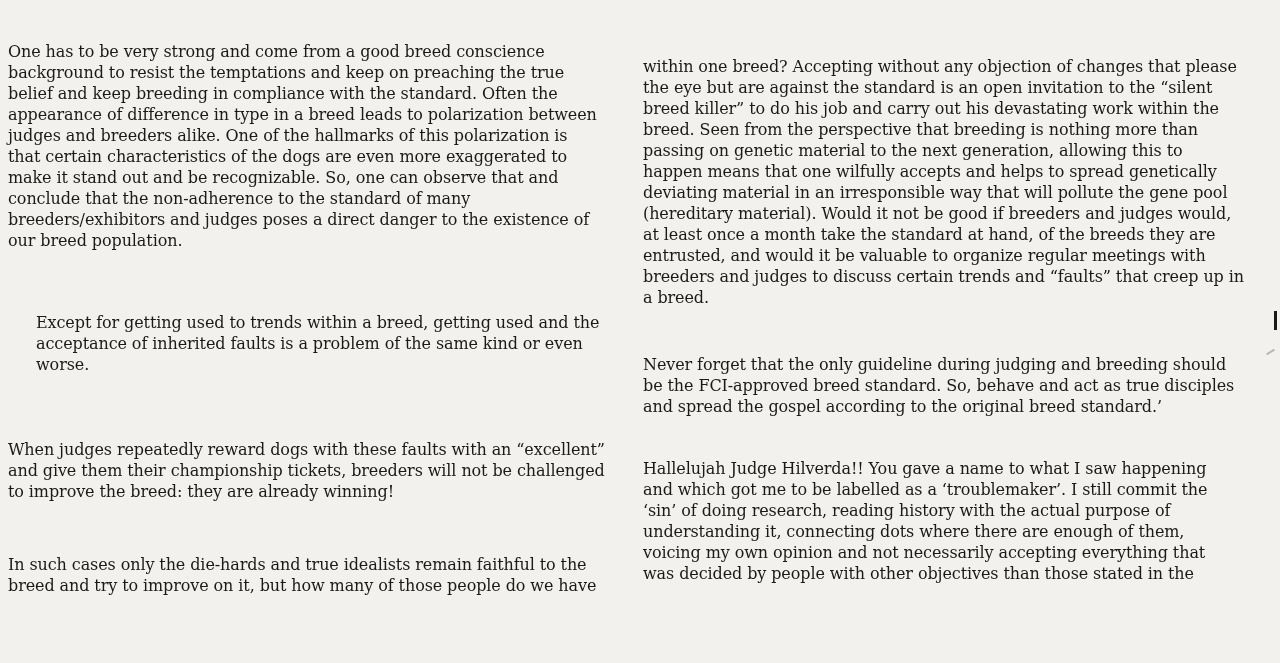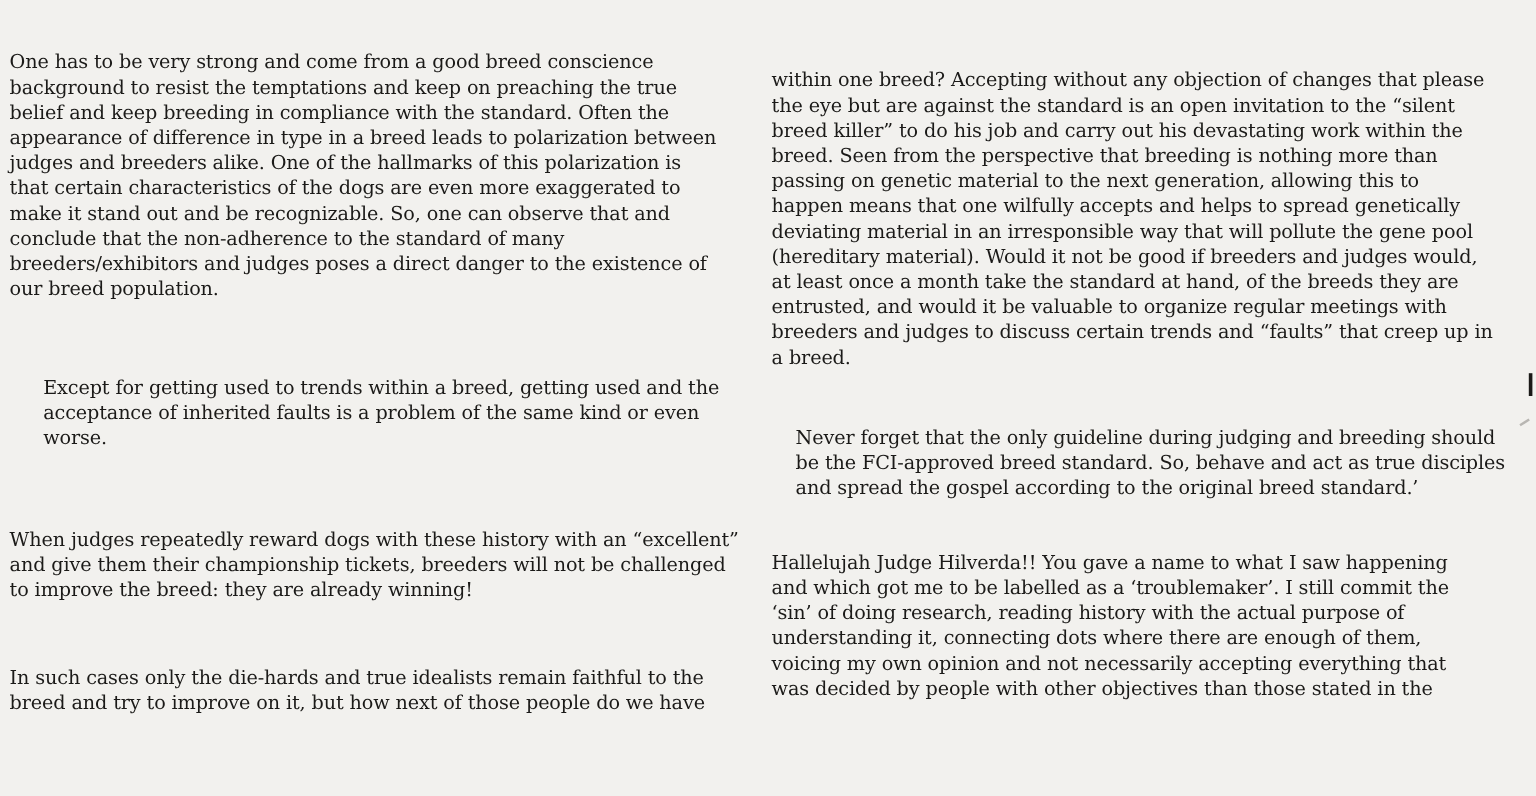--- a/index.html
+++ b/index.html
@@ -27,21 +27,21 @@
     white-space: pre;
     color: #1b1a18;
   }
   
   .p-l1 { left: 8px;  top: 41px;  }
   .p-l2 { left: 8px;  top: 312px; margin-left: 28px; }
   .p-l3 { left: 8px;  top: 439px; }
   .p-l4 { left: 8px;  top: 554px; }
   
   .p-r1 { left: 643px; top: 56px;  }
-  .p-r2 { left: 663px; top: 354px; }
+  .p-r2 { left: 643px; top: 354px; }
   .p-r3 { left: 643px; top: 458px; }
 
   
   .edge-bar {
     position: absolute;
     left: 1274px;
     top: 311px;
     width: 3px;
     height: 19px;
     background: #1b1a18;
@@ -68,25 +68,25 @@
 appearance of difference in type in a breed leads to polarization between
 judges and breeders alike. One of the hallmarks of this polarization is
 that certain characteristics of the dogs are even more exaggerated to
 make it stand out and be recognizable. So, one can observe that and
 conclude that the non-adherence to the standard of many
 breeders/exhibitors and judges poses a direct danger to the existence of
 our breed population.</p>
     <p class="para p-l2">Except for getting used to trends within a breed, getting used and the
 acceptance of inherited faults is a problem of the same kind or even
 worse.</p>
-    <p class="para p-l3">When judges repeatedly reward dogs with these history with an “excellent”
+    <p class="para p-l3">When judges repeatedly reward dogs with these faults with an “excellent”
 and give them their championship tickets, breeders will not be challenged
 to improve the breed: they are already winning!</p>
     <p class="para p-l4">In such cases only the die-hards and true idealists remain faithful to the
-breed and try to improve on it, but how next of those people do we have</p>
+breed and try to improve on it, but how many of those people do we have</p>
   </section>
 
   <section>
     <p class="para p-r1">within one breed? Accepting without any objection of changes that please
 the eye but are against the standard is an open invitation to the “silent
 breed killer” to do his job and carry out his devastating work within the
 breed. Seen from the perspective that breeding is nothing more than
 passing on genetic material to the next generation, allowing this to
 happen means that one wilfully accepts and helps to spread genetically
 deviating material in an irresponsible way that will pollute the gene pool

